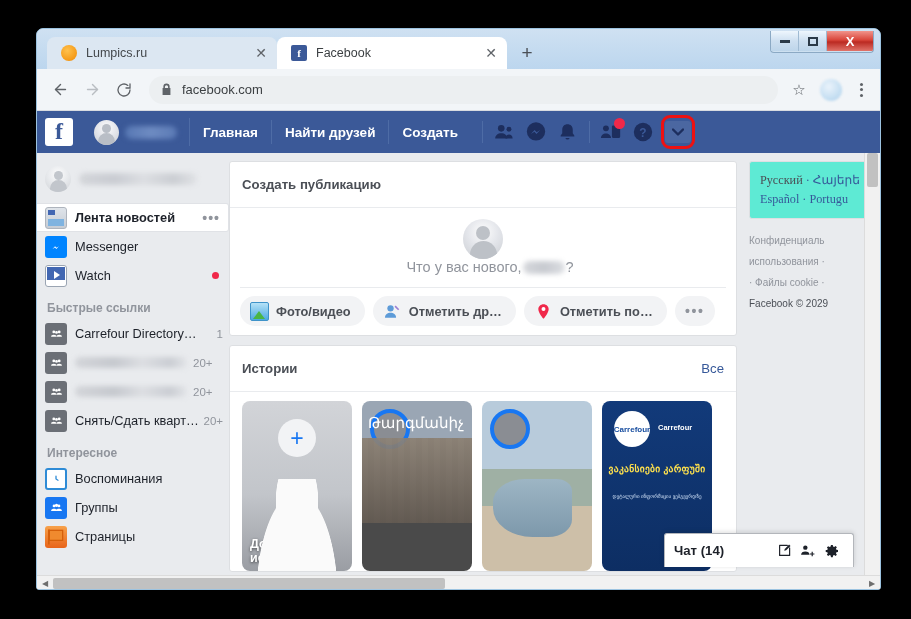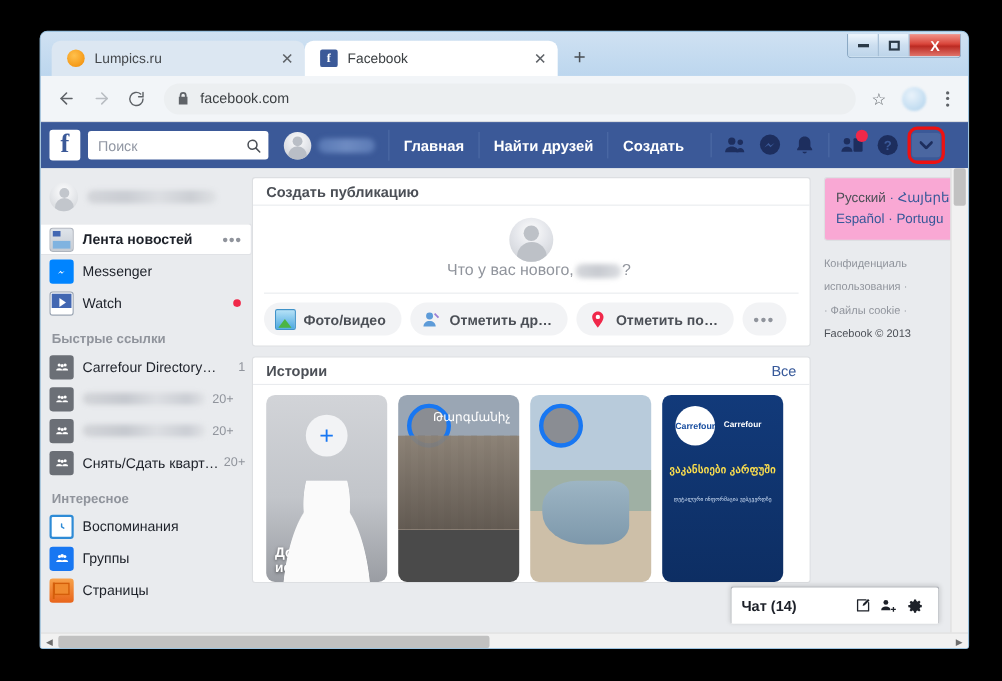--- a/index.html
+++ b/index.html
@@ -344,21 +344,21 @@
     width: 508px; flex: 0 0 508px;
     padding: 8px 0 0 0;
   }
   .card {
     background: #fff;
     border: 1px solid #dddfe2;
     border-radius: 3px;
     margin-bottom: 9px;
   }
   .card-head {
-    height: 25px;
+    height: 46px;
     border-bottom: 1px solid #e9ebee;
     display: flex; align-items: center; justify-content: space-between;
     padding: 0 12px;
     font-size: 13.2px; color: #4b4f56; font-weight: bold;
   }
   #composer-body { padding: 11px 12px 0 12px; display: flex; align-items: center; flex-direction: column; }
   #composer-avatar {
     width: 40px; height: 40px; border-radius: 50%;
     flex: 0 0 40px;
     background: radial-gradient(circle at 50% 32%, #fdfdfd 0%, #e4e6eb 45%, #c9ccd1 100%);
@@ -449,21 +449,21 @@
   }
   #story-3 { background: linear-gradient(to bottom,#b8cbdb 0 40%, #9fb0a4 40% 62%, #cdbfa8 62% 100%); }
   #story-3::after {
     content:""; position:absolute; left:10%;right:18%;top:46%;height:34%;
     background: linear-gradient(to bottom,#9db5c4,#7d98ab);
     border-radius: 40% 20% 30% 50%;
   }
   #story-4 { background: linear-gradient(to bottom,#123a7a 0%, #0d2e63 100%); }
   .story-2-text {
     position: absolute; right: 8px; top: 16px;
-    color: #fff; font-size: 11px; line-height: 11px; text-align: center;
+    color: #fff; font-size: 15px; line-height: 11px; text-align: center;
     filter: blur(.7px);
   }
   #story-4-title {
     position: absolute; left: 6px; right: 6px; top: 62px;
     color: #ffe14d; font-size: 9.5px; font-weight: bold; text-align: center;
     letter-spacing: .3px;
   }
   #story-4-logo {
     position: absolute; left: 12px; top: 10px;
     width: 36px; height: 36px; border-radius: 50%; background: #fff;
@@ -480,26 +480,27 @@
     filter: blur(.5px);
   }
 
   
   #fb-right {
     flex: 1 1 auto;
     padding: 8px 0 0 12px;
     overflow: hidden;
   }
   #lang-card {
-    background: #f9a8d4; border: 1px solid #dddfe2; border-radius: 3px;
+    background: #5eead4; border: 1px solid #dddfe2; border-radius: 3px;
     padding: 9px 10px;
     font-size: 12.2px; line-height: 19px;
     color: #365899;
     width: 150px;
     white-space: nowrap;
+    font-family: Liberation Serif, serif;
   }
   #lang-card .cur { color: #4b4f56; }
   #footer-text {
     margin-top: 11px;
     font-size: 10px; line-height: 21px; color: #90949c;
     width: 150px;
     white-space: nowrap;
   }
   #footer-text .fb-copy { color: #4b4f56; }
 
@@ -625,29 +626,20 @@
           <i></i>
           <i></i>
         </div>
     </div>
 
     <div id="viewport">
 
       <div id="fb-topbar">
         <div id="fb-logo">f</div>
 
-        <div id="fb-search">
-          <span id="fb-search-text">Поиск</span>
-          <span id="fb-search-icon">
-            <svg width="15" height="15" viewBox="0 0 24 24" fill="none" stroke="currentColor" stroke-width="2.2">
-                <circle cx="10.5" cy="10.5" r="6.5"></circle>
-                <line x1="15.5" y1="15.5" x2="21" y2="21" stroke-linecap="round"></line>
-              </svg>
-          </span>
-        </div>
 
         <div id="fb-user-chip">
           <span id="fb-user-avatar"></span>
           <span id="fb-user-name"></span>
         </div>
 
         <div class="fb-navlink">Главная</div>
         <div class="fb-navlink">Найти друзей</div>
         <div class="fb-navlink nb">Создать</div>
 
@@ -909,21 +901,21 @@
         <div id="fb-right">
           <div id="lang-card">
             <span class="cur">Русский</span><span> · </span><span>Հայերե</span><br>
             <span>Español</span><span> · </span><span>Portugu</span>
           </div>
 
           <div id="footer-text">
             <div>Конфиденциаль</div>
             <div>использования ·</div>
             <div>· Файлы cookie ·</div>
-            <div class="fb-copy">Facebook © 2013</div>
+            <div class="fb-copy">Facebook © 2029</div>
           </div>
         </div>
 
         <div id="chat-bar">
           <span id="chat-label">Чат (14)</span>
           <span class="chat-ico">
             <svg width="15" height="15" viewBox="0 0 24 24" fill="none" stroke="#1d2129" stroke-width="1.9" stroke-linecap="round" stroke-linejoin="round">
                 <path d="M16.5 3.8H4.2v16h16V7.8"></path>
                 <path d="M14.6 11.6l7-7-2.2-2.2-7 7-.9 3.1z" fill="#1d2129" stroke="none"></path>
               </svg>

